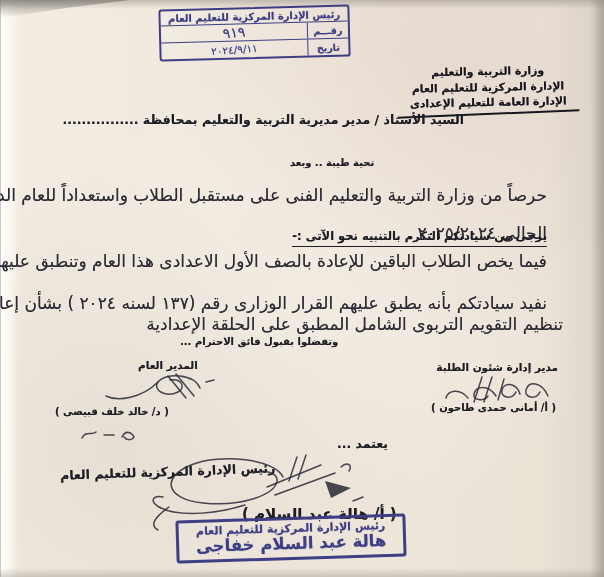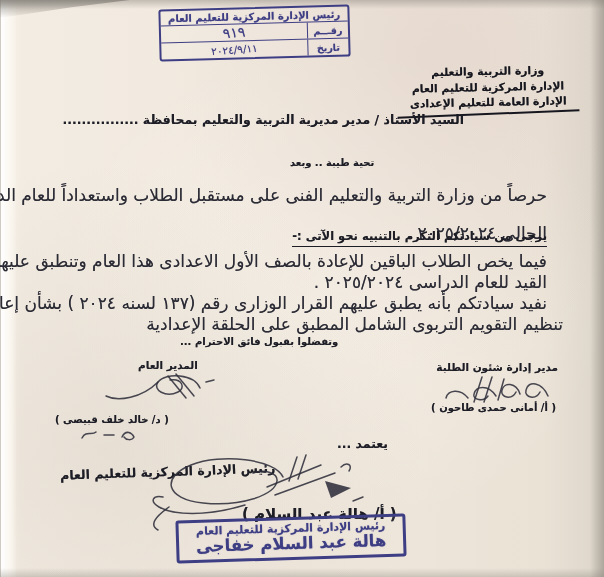--- a/index.html
+++ b/index.html
@@ -96,21 +96,20 @@
     <div class="lh-rule"></div>
   </div>
 
   <div class="txt b" style="top:112px;right:140px;font-size:12.5px;">السيد الأستاذ / مدير مديرية التربية والتعليم بمحافظة ................</div>
   <div class="txt b" style="top:157px;left:246px;font-size:10px;margin-left:44px;">تحية طيبة .. وبعد</div>
 
   <div class="txt body-line" style="top:185px;right:57px;">حرصاً من وزارة التربية والتعليم الفنى على مستقبل الطلاب واستعداداً للعام الدراسى</div>
   <div class="txt body-line" style="top:223px;right:57px;">الحالى ٢٠٢٥/٢٠٢٤ .</div>
   <div class="txt small-bold directive" style="top:229px;right:57px;">يرجى من سيادتكم التكرم بالتنبيه نحو الآتى :-</div>
   <div class="txt body-line" style="top:251px;right:57px;">فيما يخص الطلاب الباقين للإعادة بالصف الأول الاعدادى هذا العام وتنطبق عليهم شروط</div>
-  <div class="txt body-line" style="top:272px;right:57px;">القيد للعام الدراسى ٢٠٢٥/٢٠٢٤ .</div>
   <div class="txt body-line" style="top:293px;right:57px;">نفيد سيادتكم بأنه يطبق عليهم القرار الوزارى رقم (١٣٧ لسنه ٢٠٢٤ ) بشأن إعادة</div>
   <div class="txt body-line" style="top:314px;right:41px;">تنظيم التقويم التربوى الشامل المطبق على الحلقة الإعدادية</div>
   <div class="txt b" style="top:336px;left:180px;font-size:10px;">وتفضلوا بقبول فائق الاحترام ...</div>
 
   <div class="txt small-bold" style="top:361px;right:46px;font-size:10.5px;">مدير إدارة شئون الطلبة</div>
   <svg class="sig-svg" style="left:432px;top:372px;" width="125" height="36" viewBox="0 0 125 36">
     <path d="M116,24 C110,10 96,8 94,18 C92,26 104,28 108,20"></path>
     <path d="M88,22 C84,10 72,10 70,18 C68,26 80,28 84,20"></path>
     <path d="M64,24 C56,12 44,14 42,22 C40,28 52,30 56,24"></path>
     <path d="M36,26 C28,16 16,18 14,26"></path>
@@ -121,21 +120,21 @@
   <div class="txt small-bold" style="top:402px;right:48px;font-size:10px;">( أ/ أمانى حمدى طاحون )</div>
 
   <div class="txt small-bold" style="top:359px;left:138px;font-size:10.5px;text-align:center;">المدير العام</div>
   <svg class="sig-svg" style="left:82px;top:368px;" width="135" height="44" viewBox="0 0 135 44">
     <path d="M118,20 C112,6 84,4 76,14 C70,22 84,30 96,24 C104,20 100,10 88,12"></path>
     <path d="M86,8 L104,30"></path>
     <path d="M94,6 L112,28"></path>
     <path d="M76,14 C60,30 36,34 24,28"></path>
     <path d="M124,14 L132,12"></path>
   </svg>
-  <div class="txt small-bold" style="top:406px;left:55px;font-size:10px;margin-top:8px;">( د/ خالد خلف قبيصى )</div>
+  <div class="txt small-bold" style="top:406px;left:55px;font-size:10px;">( د/ خالد خلف قبيصى )</div>
   <svg class="sig-svg" style="left:76px;top:424px;" width="64" height="20" viewBox="0 0 64 20">
     <path d="M6,14 C10,6 16,12 20,8"></path>
     <path d="M28,11 L38,11"></path>
     <path d="M46,13 C50,5 56,9 58,13 C56,17 50,16 48,13"></path>
   </svg>
 
   <div class="txt b" style="top:436px;left:337px;font-size:12.5px;">يعتمد ...</div>
   <div class="txt b" style="top:464px;left:60px;font-size:12.5px;transform:rotate(-2deg);">رئيس الإدارة المركزية للتعليم العام</div>
 
   <svg class="sig-svg" style="left:125px;top:443px;" width="240" height="90" viewBox="0 0 240 90">

